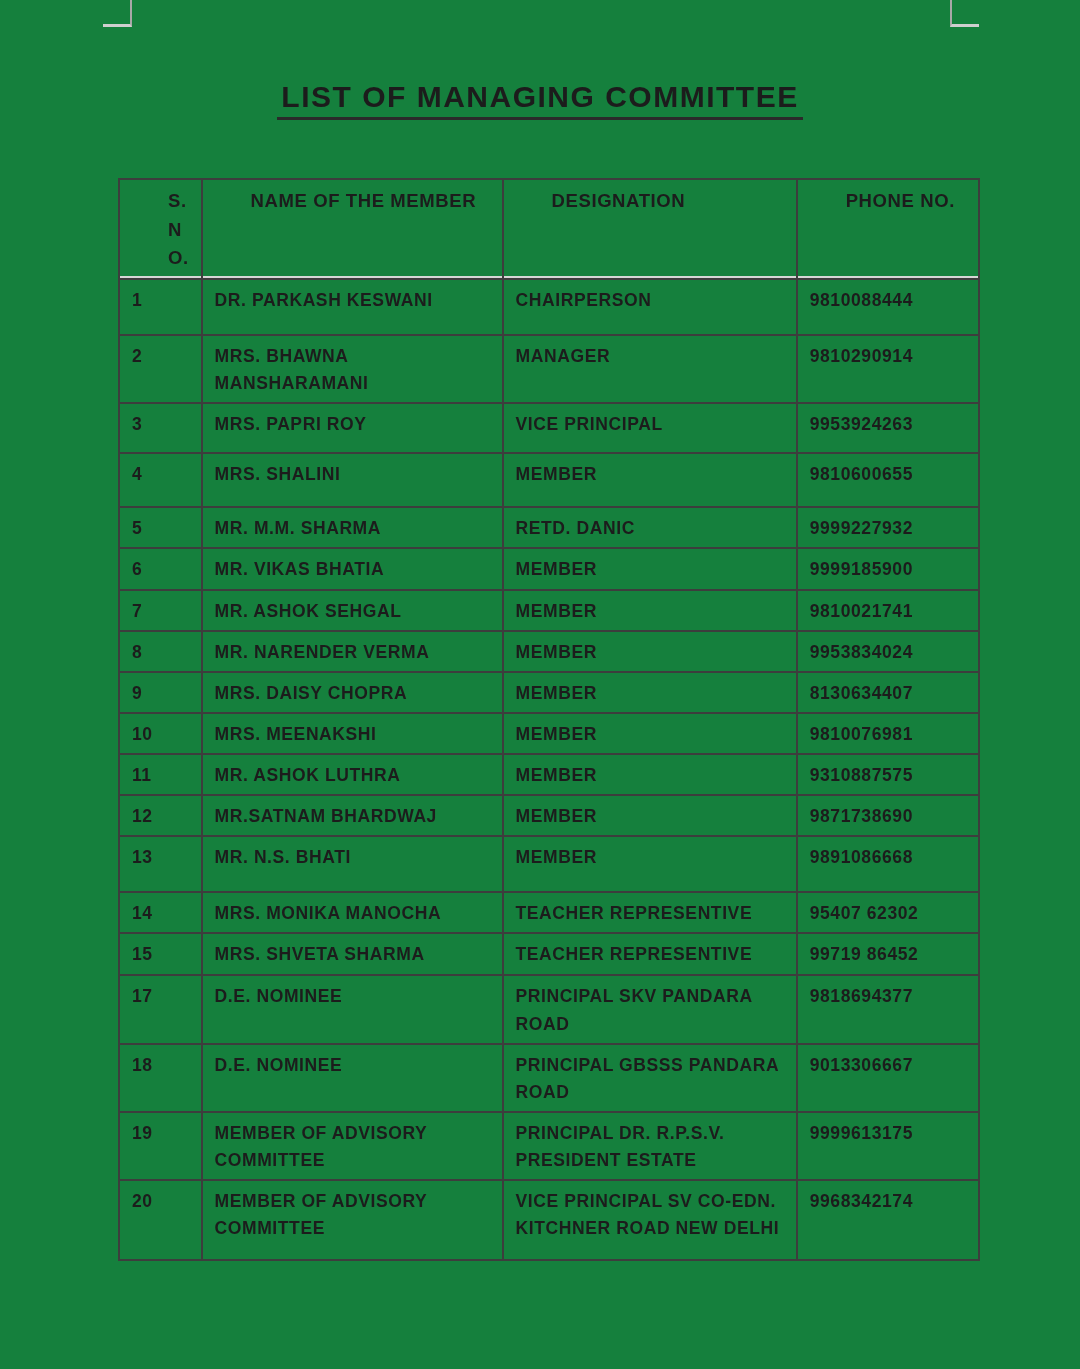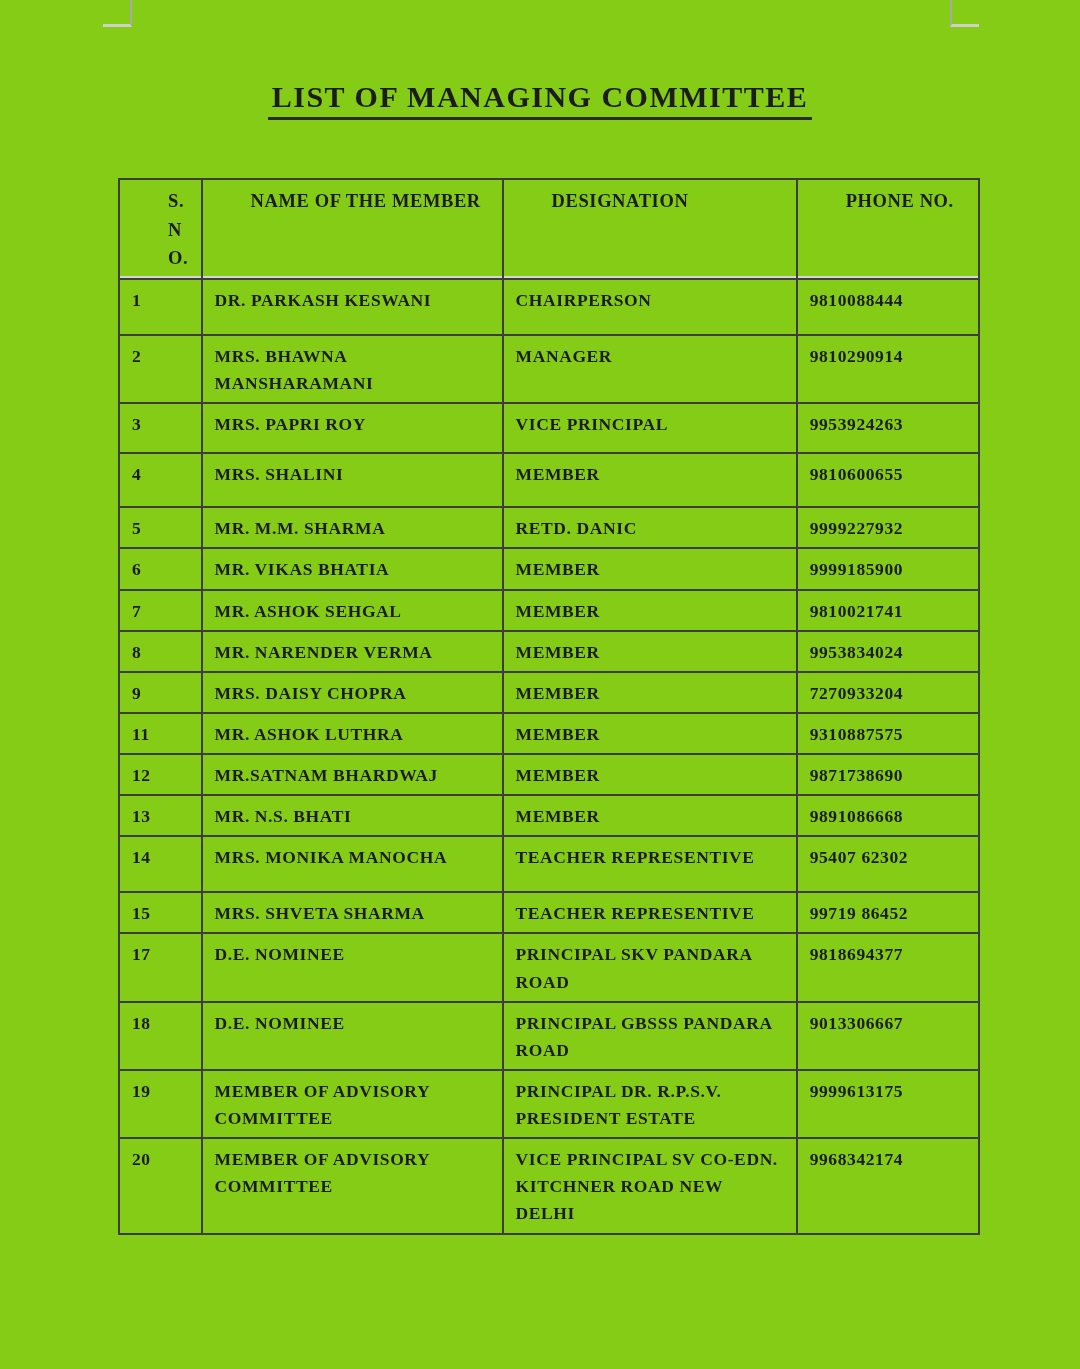--- a/index.html
+++ b/index.html
@@ -4,22 +4,22 @@
 <style>
   html, body {
     margin: 0;
     padding: 0;
     background: #ffffff;
   }
   .page {
     position: relative;
     width: 1080px;
     height: 1369px;
-    background: #84cc16;
-    font-family: Liberation Serif, serif;
+    background: #15803d;
+    font-family: Liberation Sans, sans-serif;
     color: #1c1c1c;
     overflow: hidden;
   }
   
   .fold-mark {
     position: absolute;
     top: 0;
     width: 27px;
     height: 24px;
   }
@@ -168,21 +168,27 @@
         <tr>
       <td>8</td>
       <td>MR. NARENDER VERMA</td>
       <td>MEMBER</td>
       <td class="col-phone">9953834024</td>
     </tr>
         <tr>
       <td>9</td>
       <td>MRS. DAISY CHOPRA</td>
       <td>MEMBER</td>
-      <td class="col-phone">7270933204</td>
+      <td class="col-phone">8130634407</td>
+    </tr>
+        <tr>
+      <td>10</td>
+      <td>MRS. MEENAKSHI</td>
+      <td>MEMBER</td>
+      <td class="col-phone">9810076981</td>
     </tr>
         <tr>
       <td>11</td>
       <td>MR. ASHOK LUTHRA</td>
       <td>MEMBER</td>
       <td class="col-phone">9310887575</td>
     </tr>
         <tr>
       <td>12</td>
       <td>MR.SATNAM BHARDWAJ</td>

